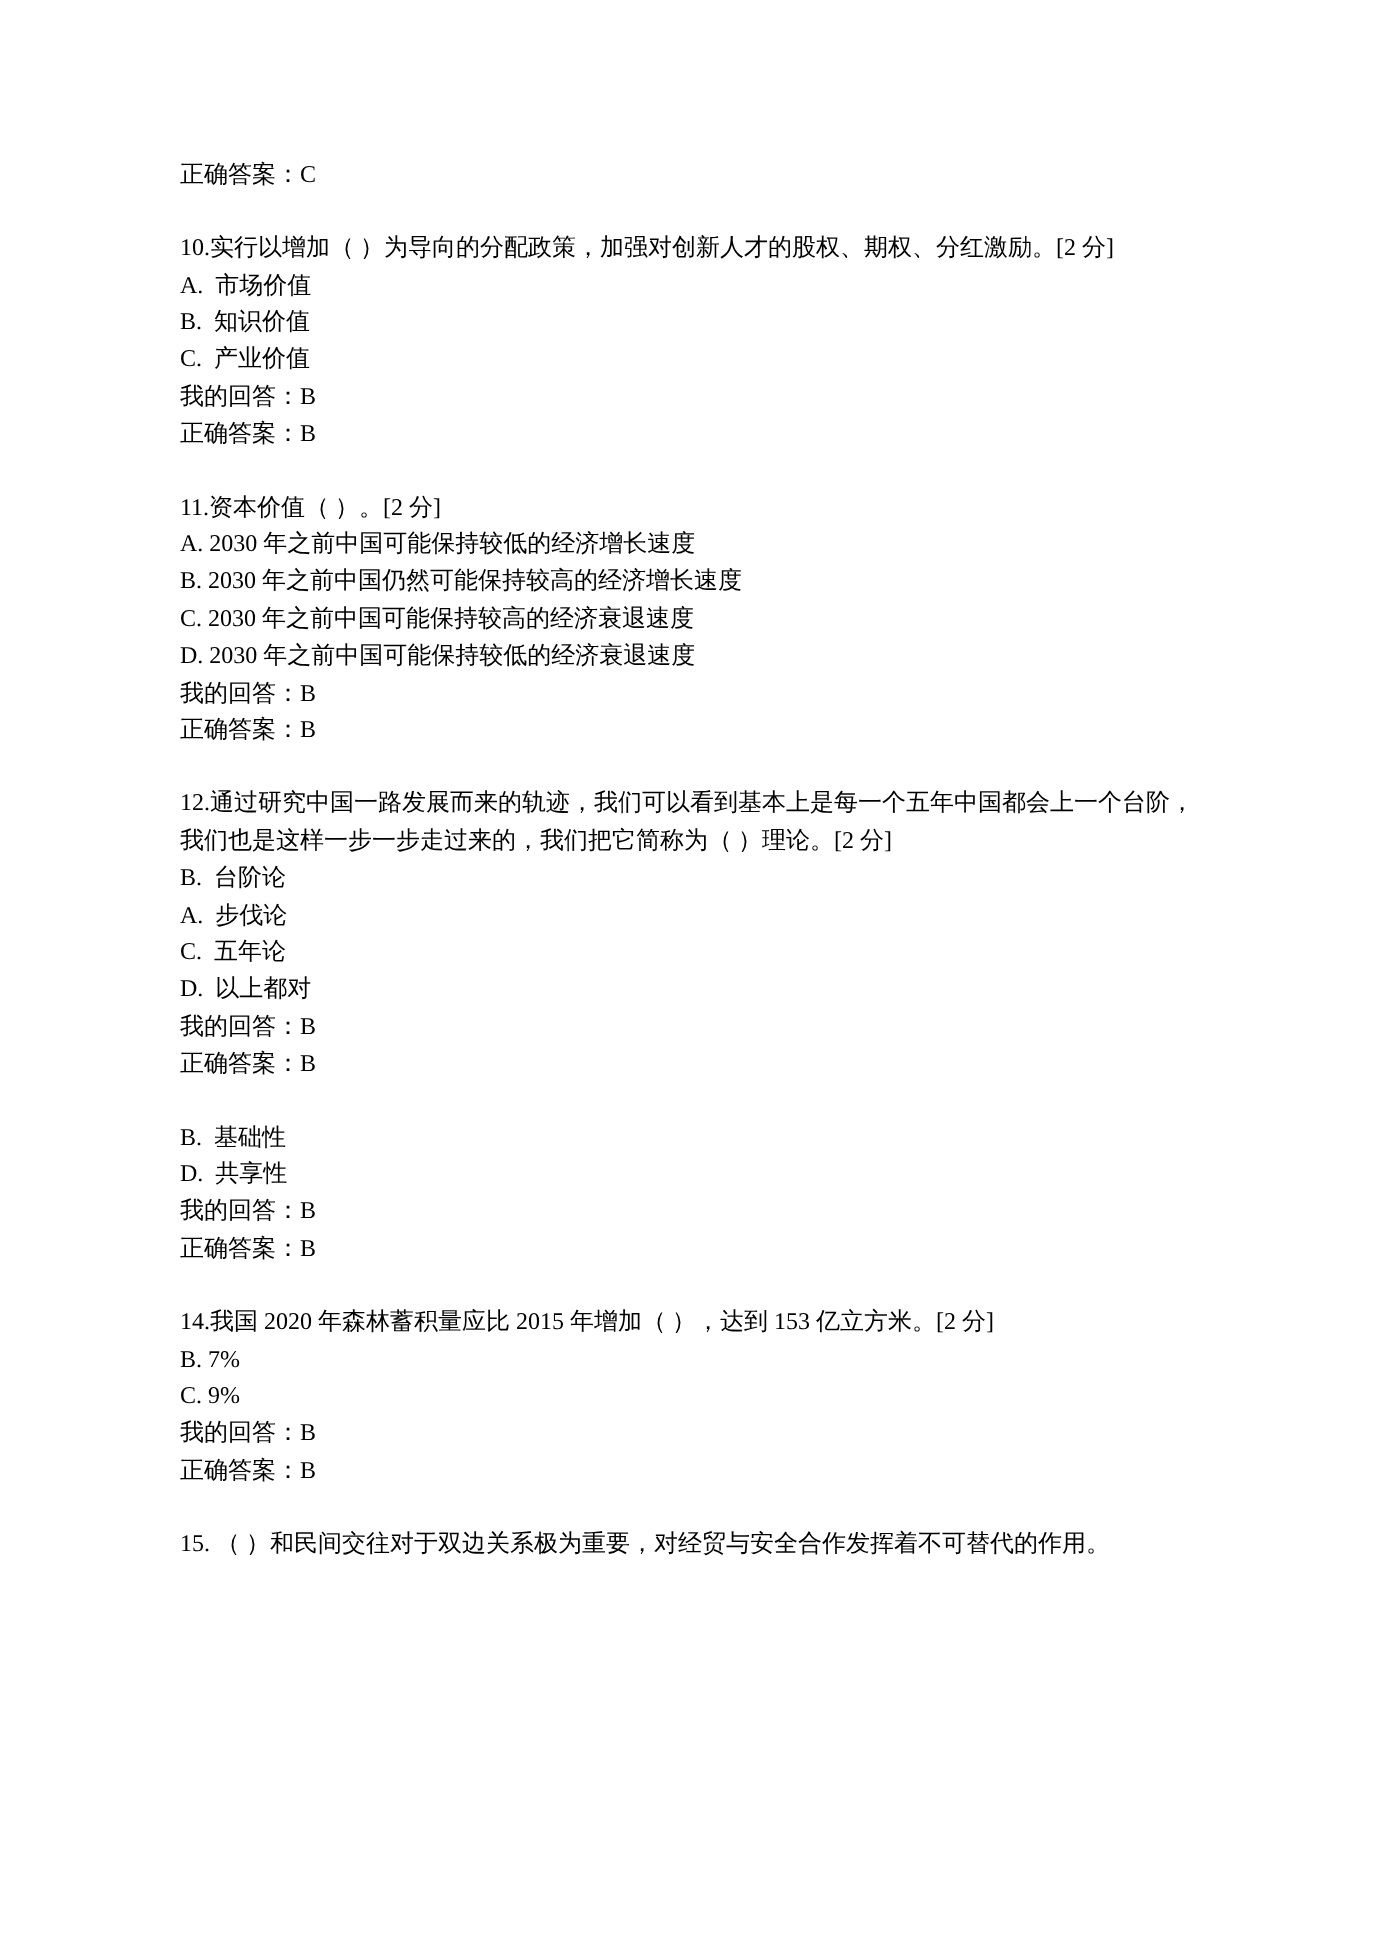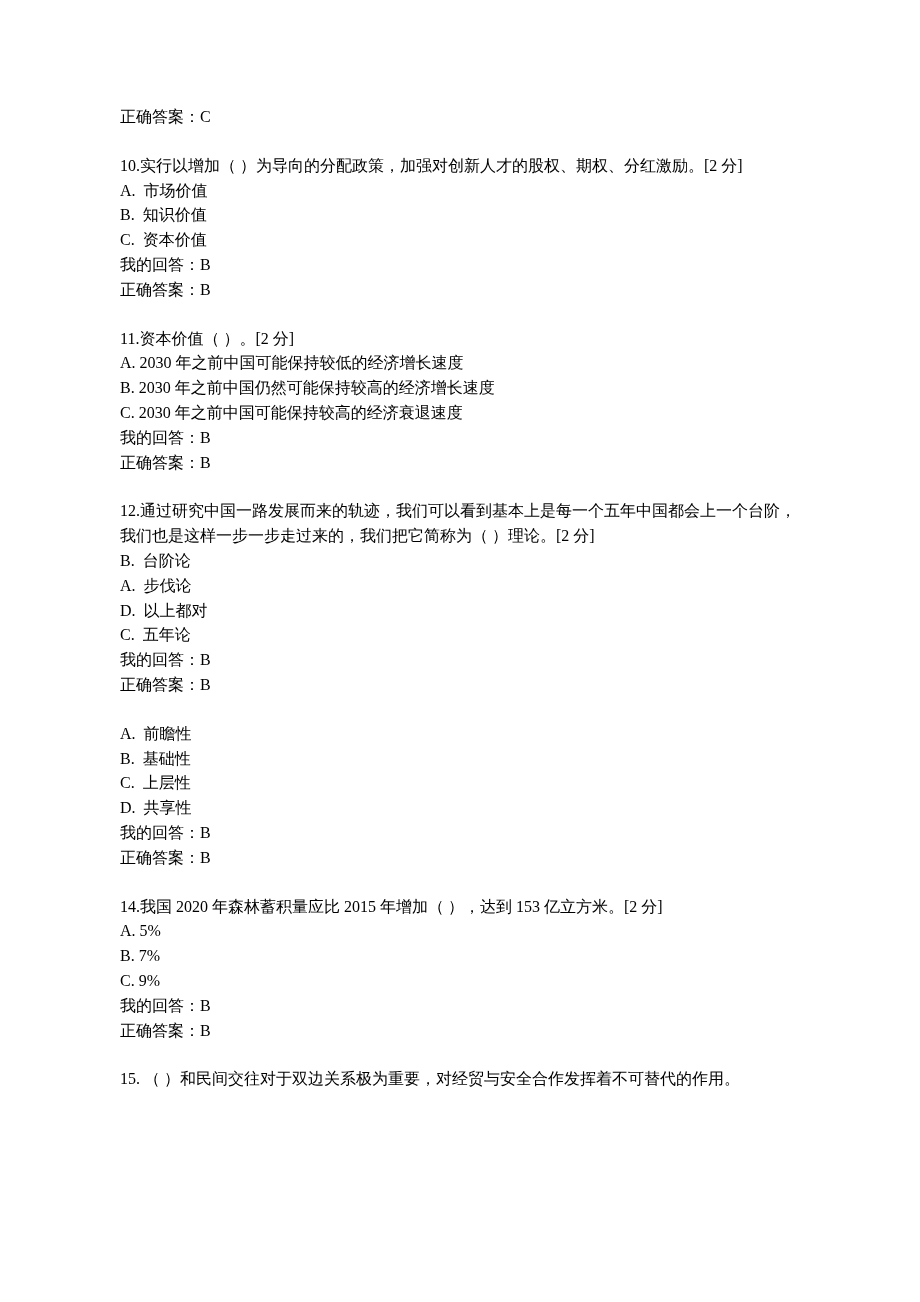--- a/index.html
+++ b/index.html
@@ -32,52 +32,50 @@
 <body>
 
 <div class="page">
 
   <div class="line">正确答案：C</div>
   <div class="blank"></div>
 
   <div class="line"><span class="roman"><span>10</span>.</span><span>实行以增加（ ）为导向的分配政策，加强对创新人才的股权、期权、分红激励。</span><span class="roman">[2 分]</span></div>
   <div class="line">A.  市场价值</div>
   <div class="line">B.  知识价值</div>
-  <div class="line">C.  资本价值</div>
+  <div class="line">C.  产业价值</div>
   <div class="line">我的回答：B</div>
   <div class="line">正确答案：B</div>
   <div class="blank"></div>
 
   <div class="line"><span class="roman"><span>11</span>.</span><span>资本价值（ ）。</span><span class="roman">[2 分]</span></div>
   <div class="line">A. 2030 年之前中国可能保持较低的经济增长速度</div>
   <div class="line">B. 2030 年之前中国仍然可能保持较高的经济增长速度</div>
   <div class="line">C. 2030 年之前中国可能保持较高的经济衰退速度</div>
+  <div class="line">D. 2030 年之前中国可能保持较低的经济衰退速度</div>
   <div class="line">我的回答：B</div>
   <div class="line">正确答案：B</div>
   <div class="blank"></div>
 
   <div class="line"><span class="roman"><span>12</span>.</span><span>通过研究中国一路发展而来的轨迹，我们可以看到基本上是每一个五年中国都会上一个台阶，我们也是这样一步一步走过来的，我们把它简称为（ ）理论。</span><span class="roman">[2 分]</span></div>
   <div class="line">B.  台阶论</div>
   <div class="line">A.  步伐论</div>
+  <div class="line">C.  五年论</div>
   <div class="line">D.  以上都对</div>
-  <div class="line">C.  五年论</div>
   <div class="line">我的回答：B</div>
   <div class="line">正确答案：B</div>
   <div class="blank"></div>
 
-  <div class="line">A.  前瞻性</div>
   <div class="line">B.  基础性</div>
-  <div class="line">C.  上层性</div>
   <div class="line">D.  共享性</div>
   <div class="line">我的回答：B</div>
   <div class="line">正确答案：B</div>
   <div class="blank"></div>
 
   <div class="line"><span class="roman"><span>14</span>.</span><span>我国 2020 年森林蓄积量应比 2015 年增加（ ），达到 153 亿立方米。</span><span class="roman">[2 分]</span></div>
-  <div class="line">A. 5%</div>
   <div class="line">B. 7%</div>
   <div class="line">C. 9%</div>
   <div class="line">我的回答：B</div>
   <div class="line">正确答案：B</div>
   <div class="blank"></div>
 
   <div class="line"><span class="roman"><span>15</span>. </span><span>（ ）和民间交往对于双边关系极为重要，对经贸与安全合作发挥着不可替代的作用。</span></div>
 
 </div>
 

